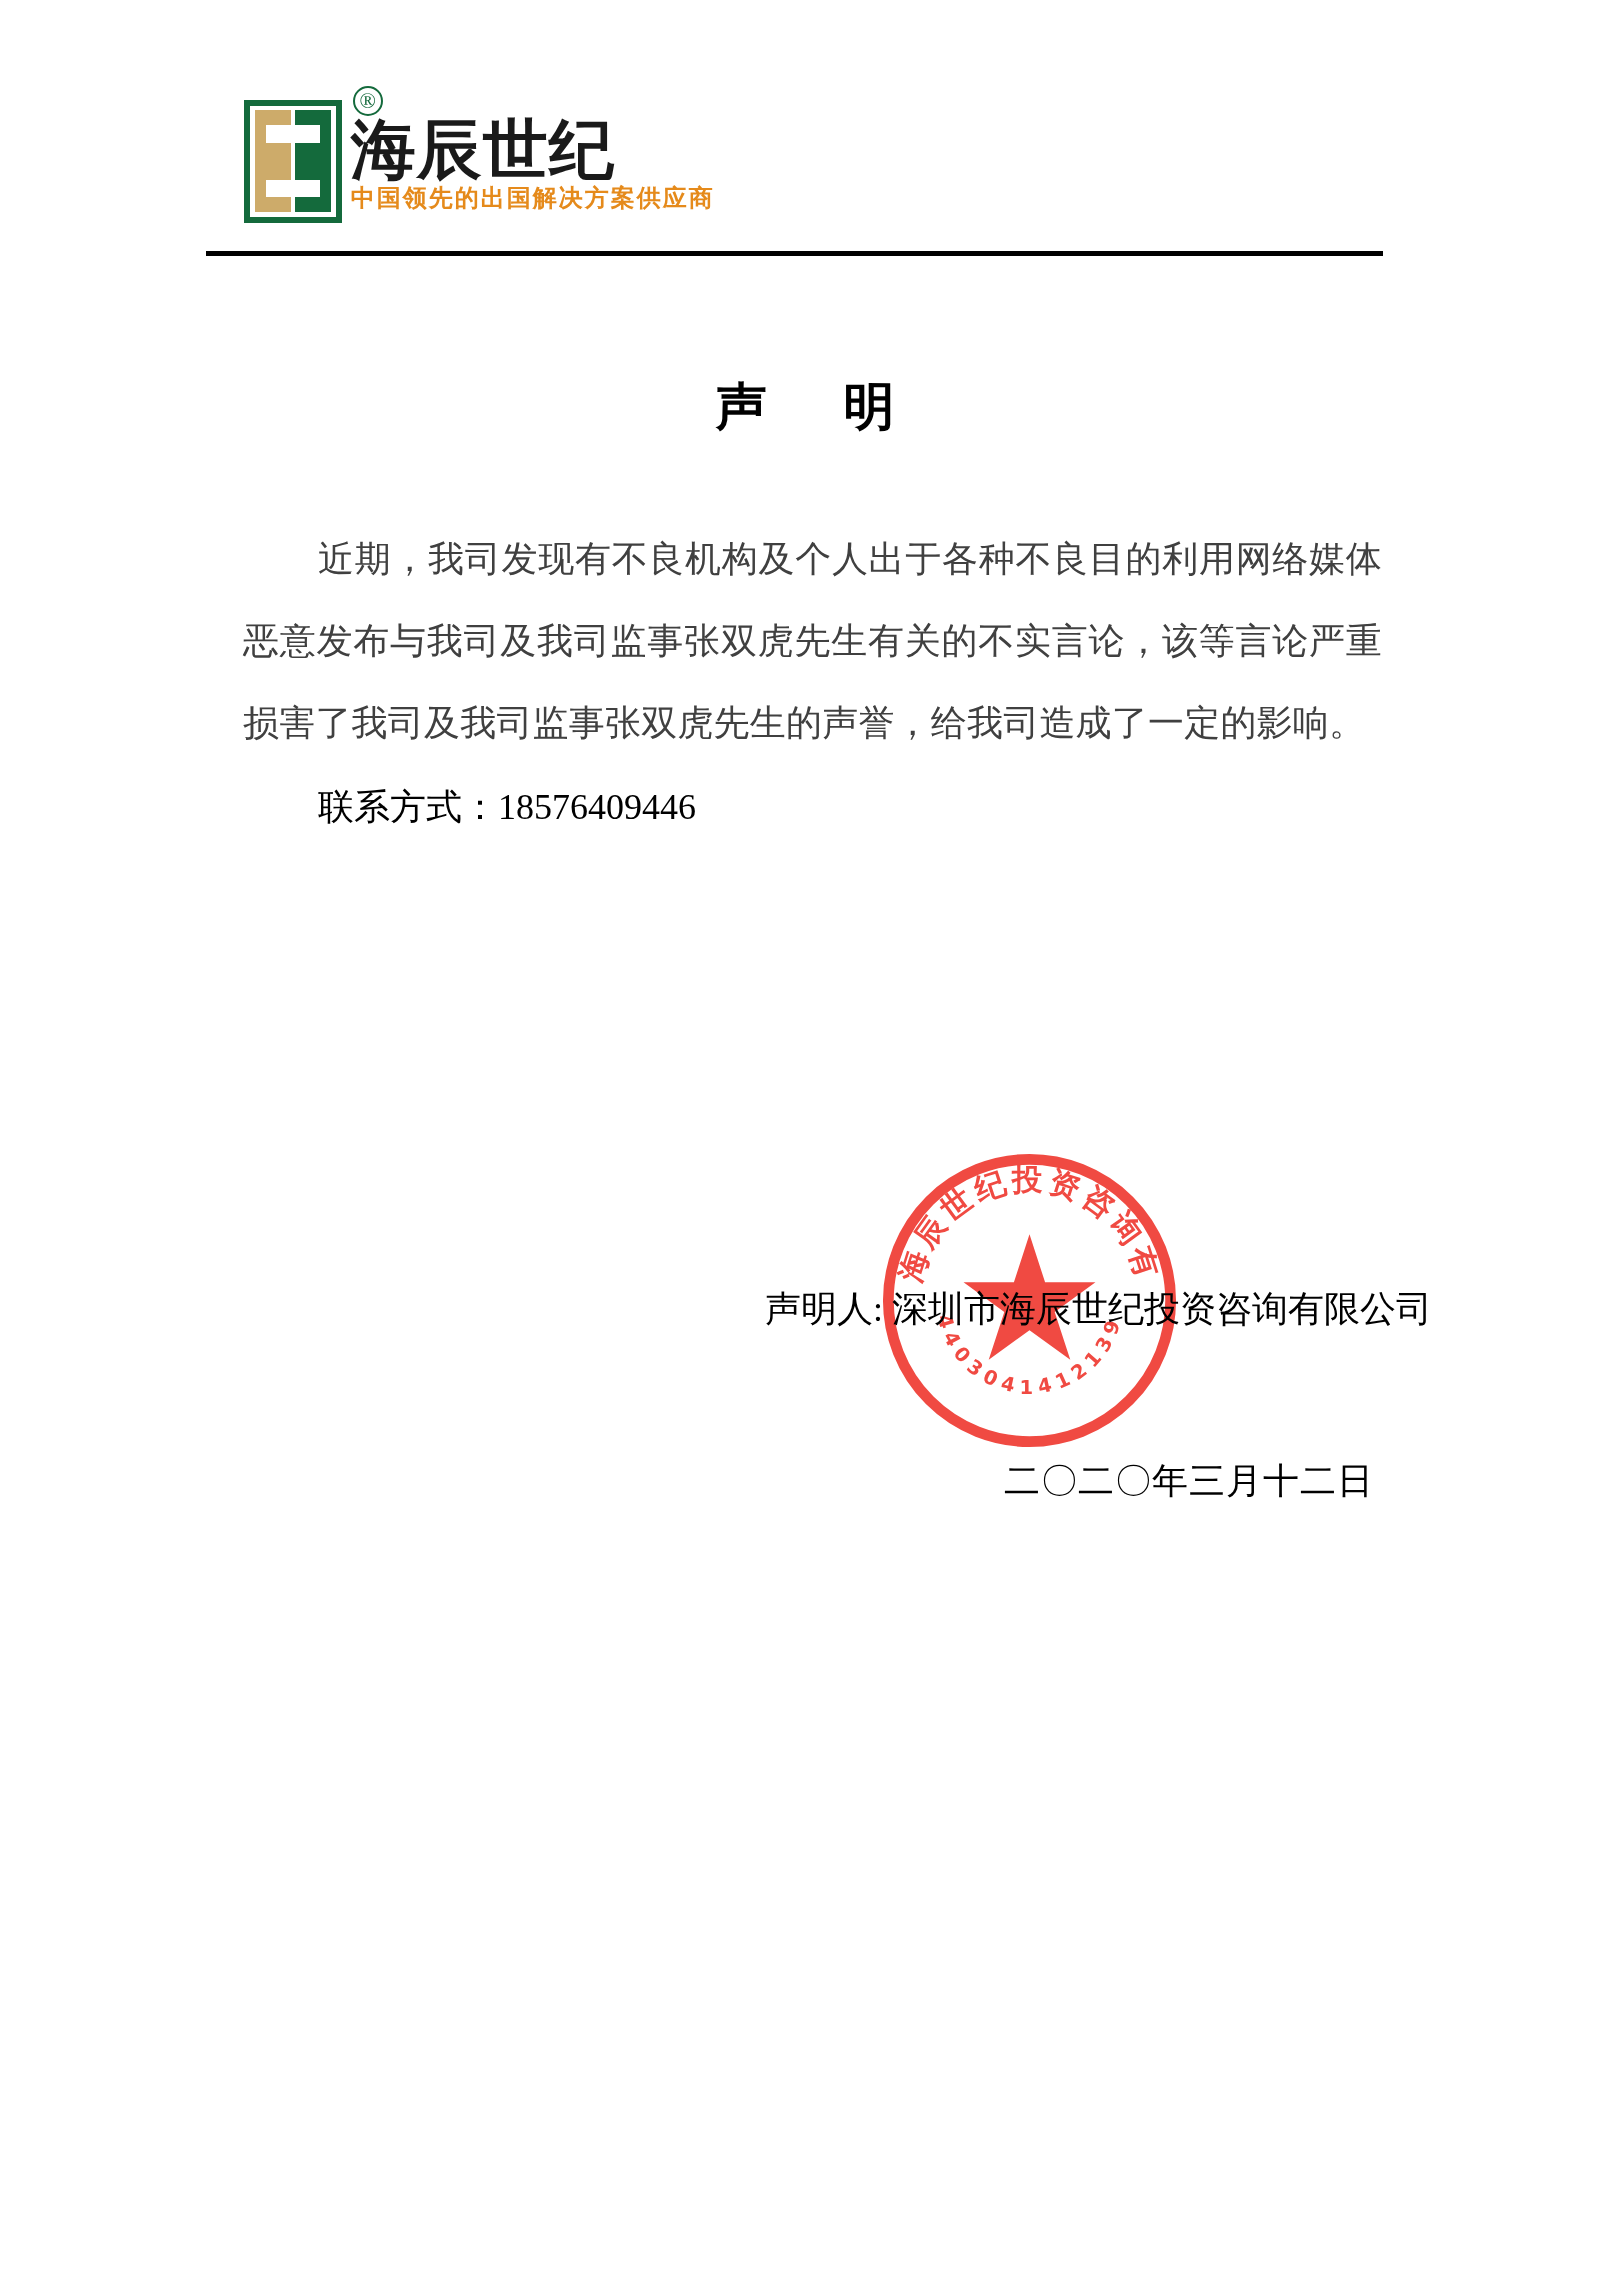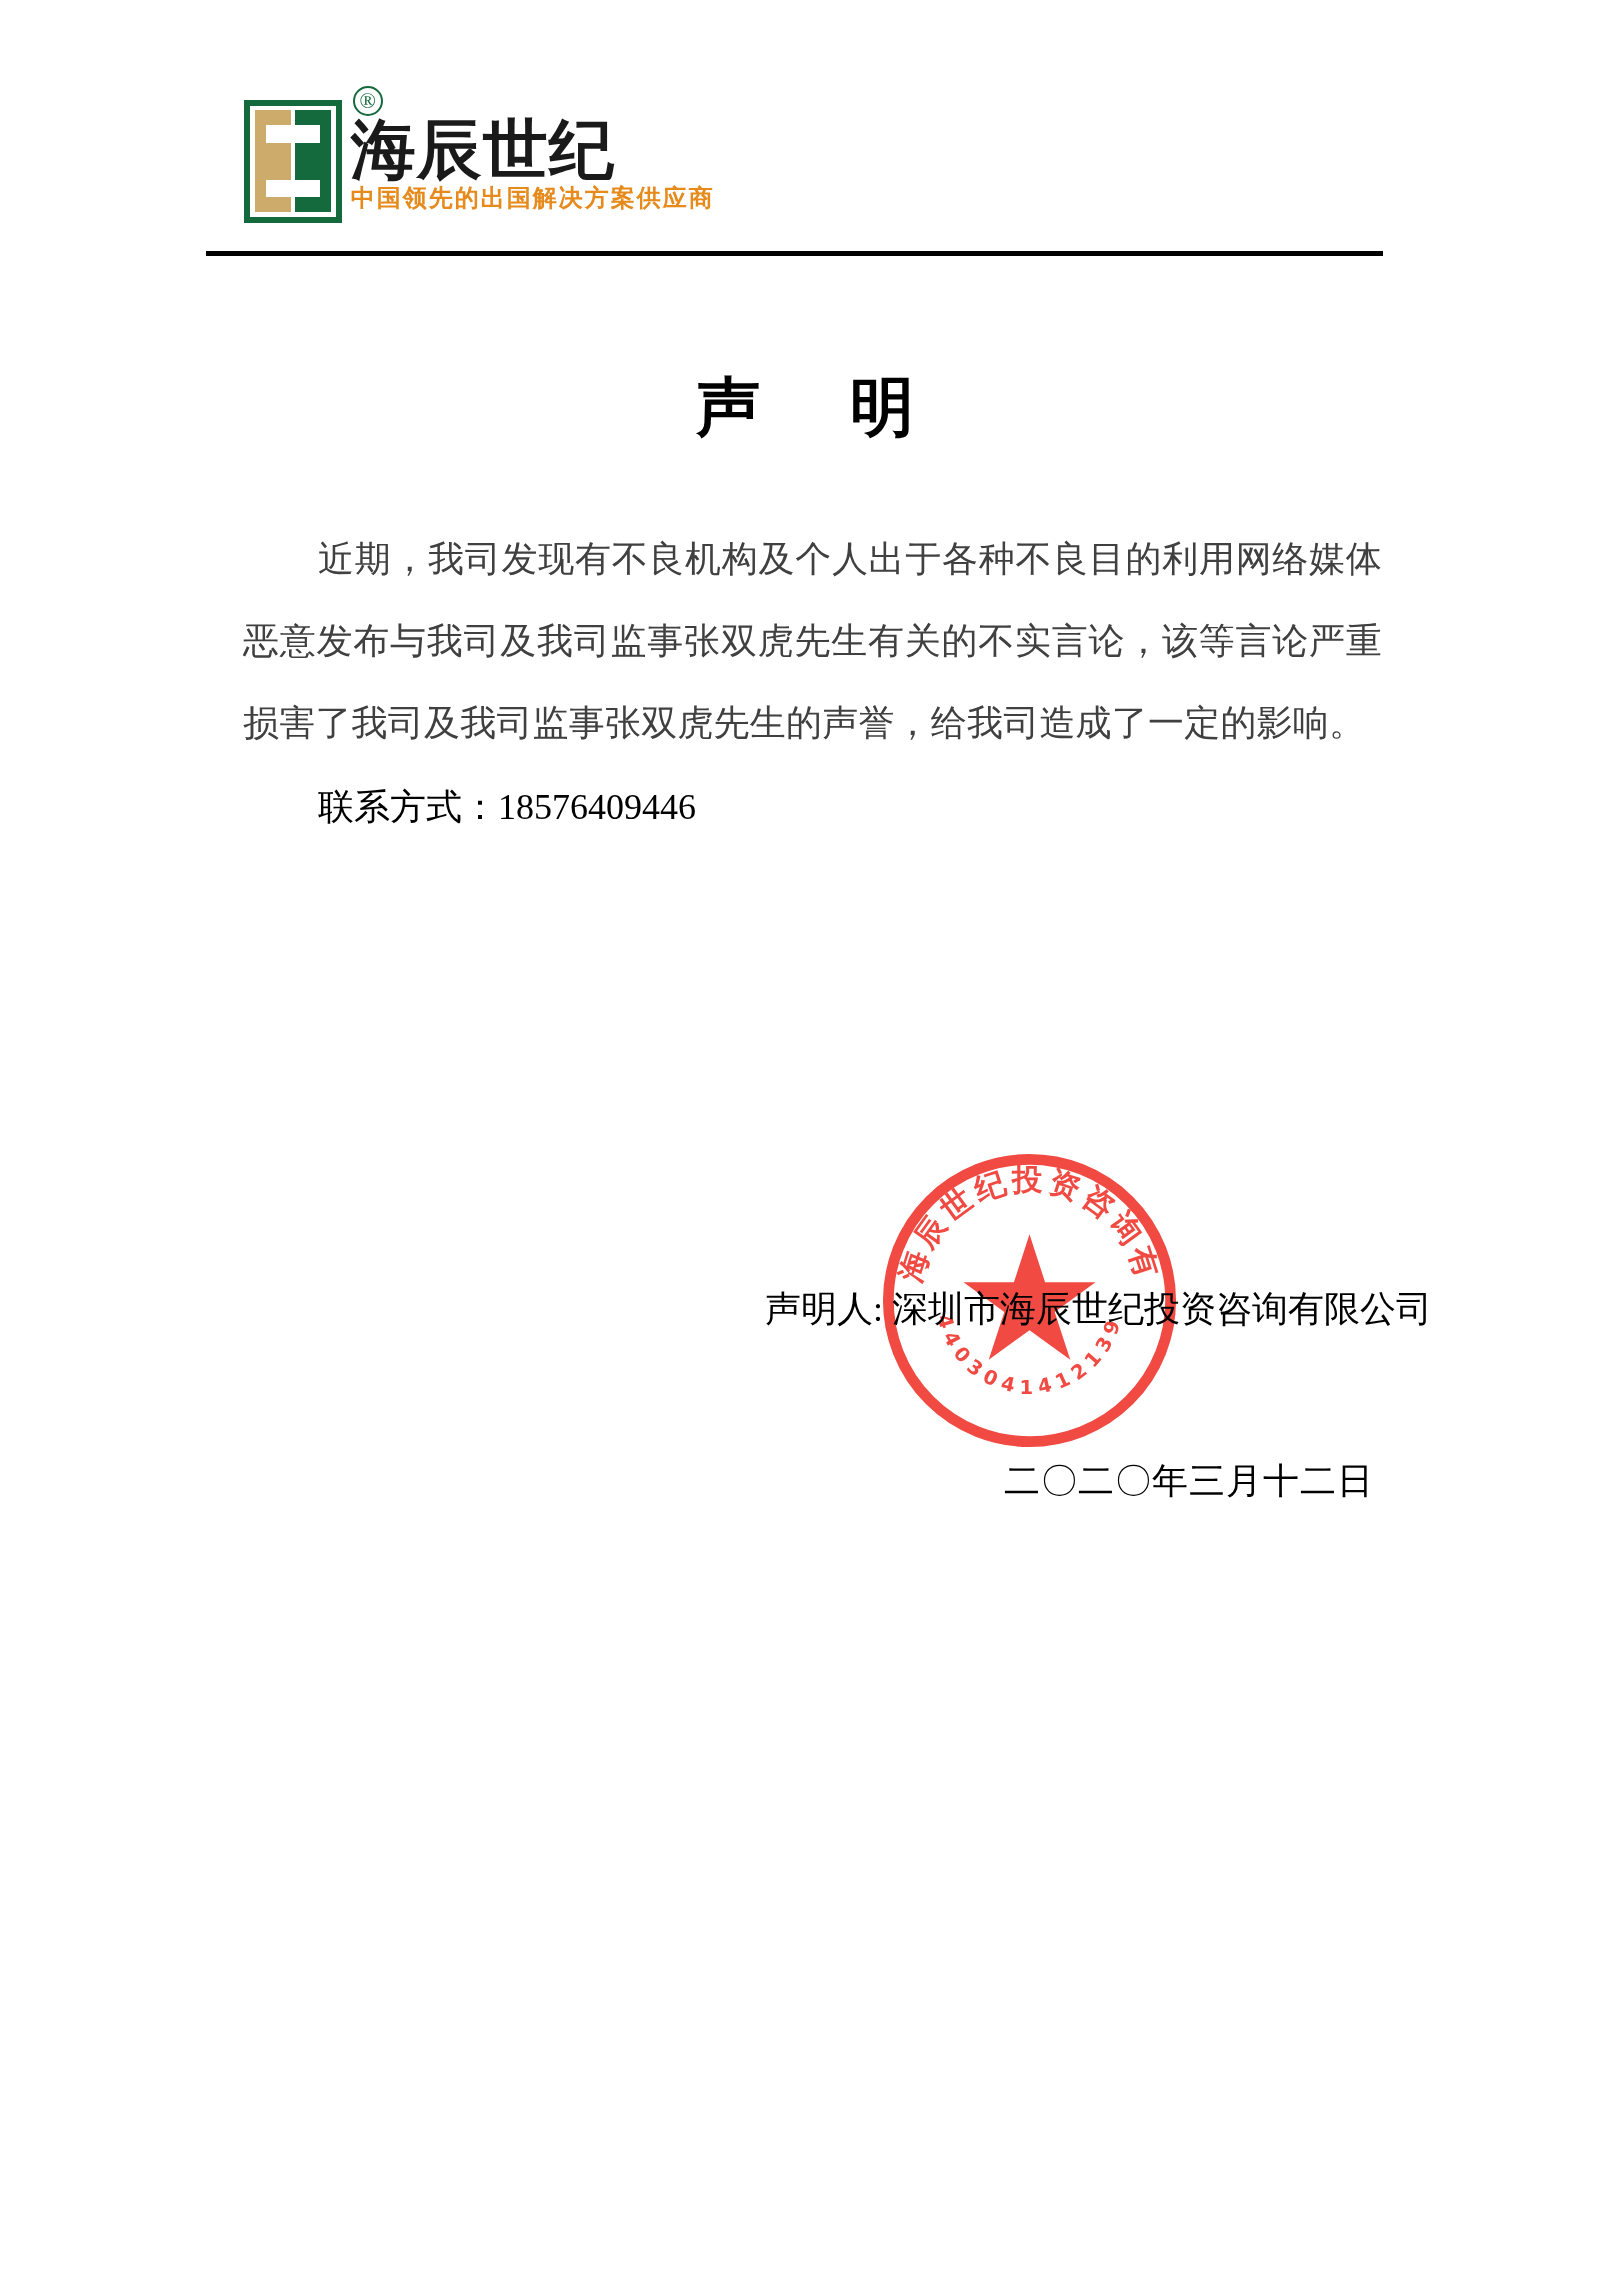--- a/index.html
+++ b/index.html
@@ -158,21 +158,21 @@
 
   
   .doc-title {
     position: absolute;
     left: 0;
     top: 378px;
     width: 1623px;
     text-align: center;
     font-family: "Liberation Serif", "DejaVu Serif", serif;
     font-weight: bold;
-    font-size: 64px;
+    font-size: 51px;
     line-height: 59px;
     letter-spacing: 12.8px;
     color: #000000;
   }
 
   
   .body-block {
     position: absolute;
     left: 243px;
     top: 518px;

